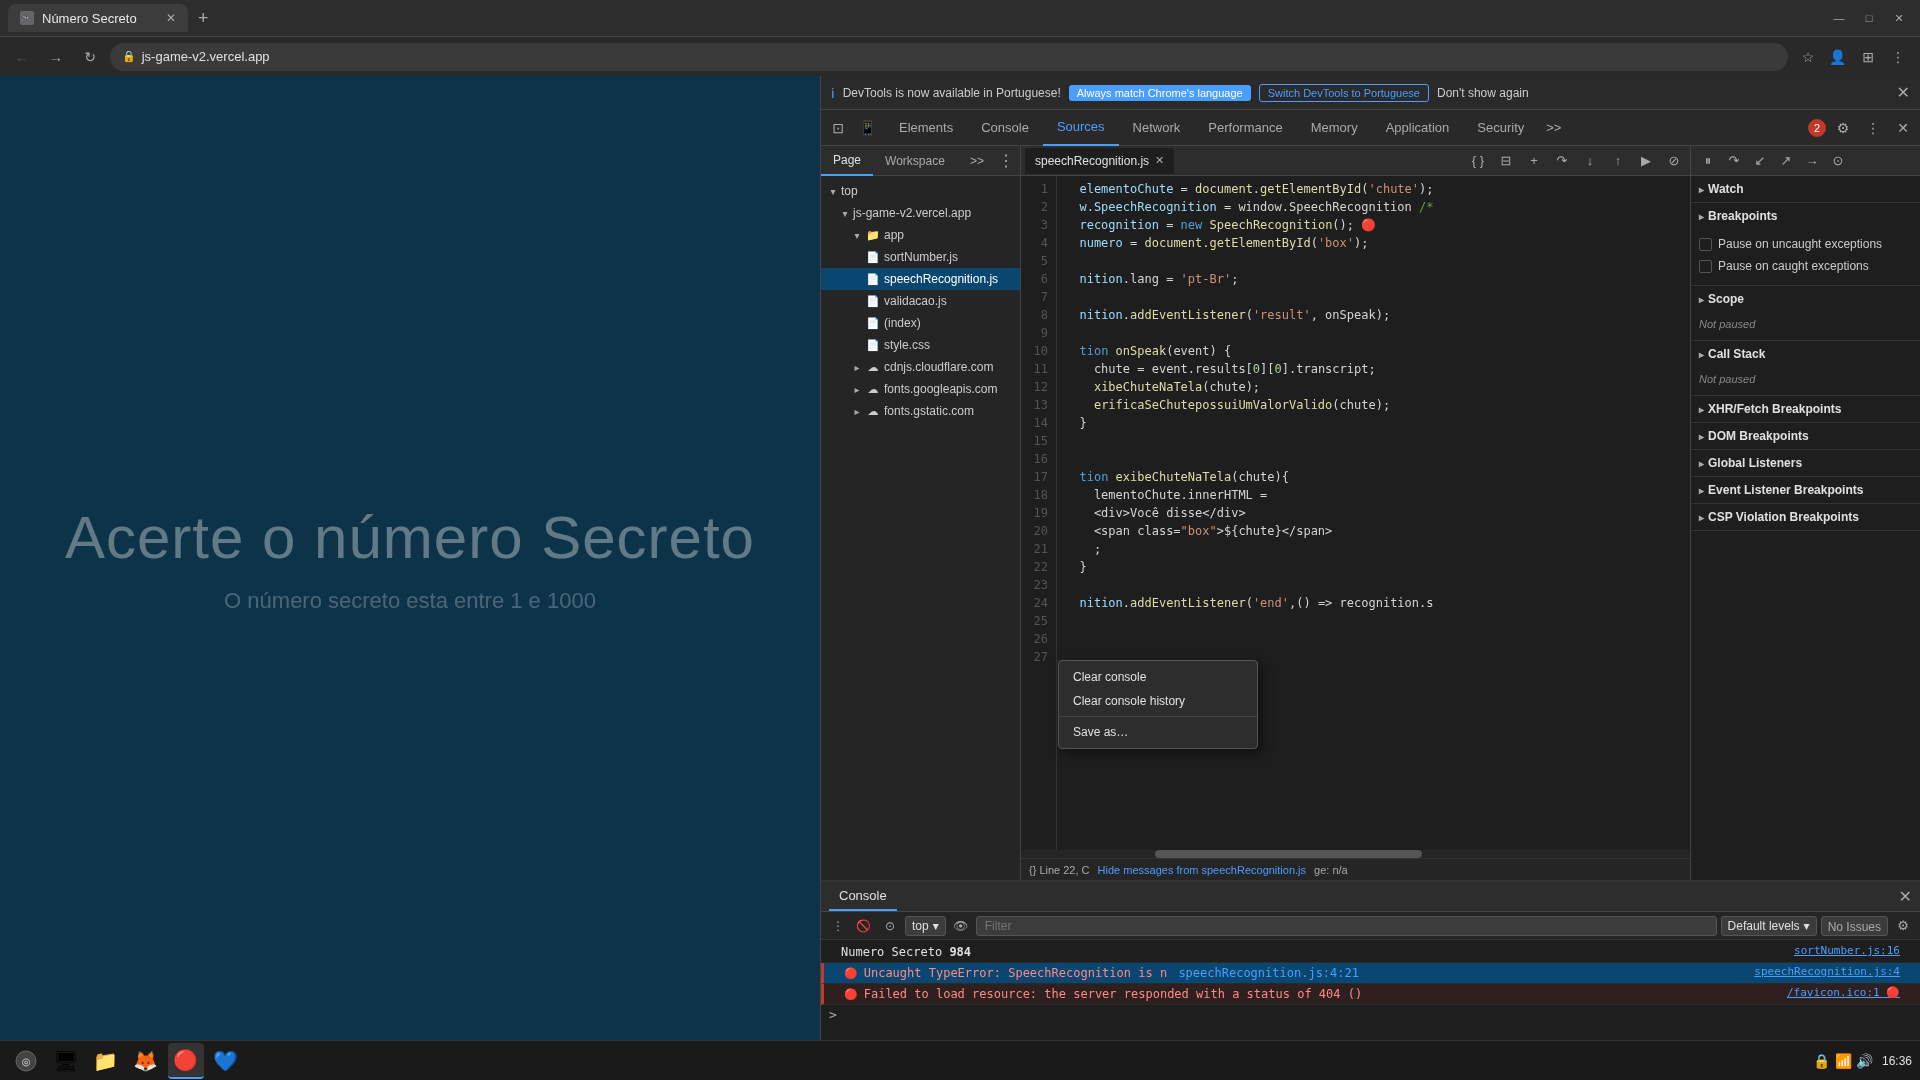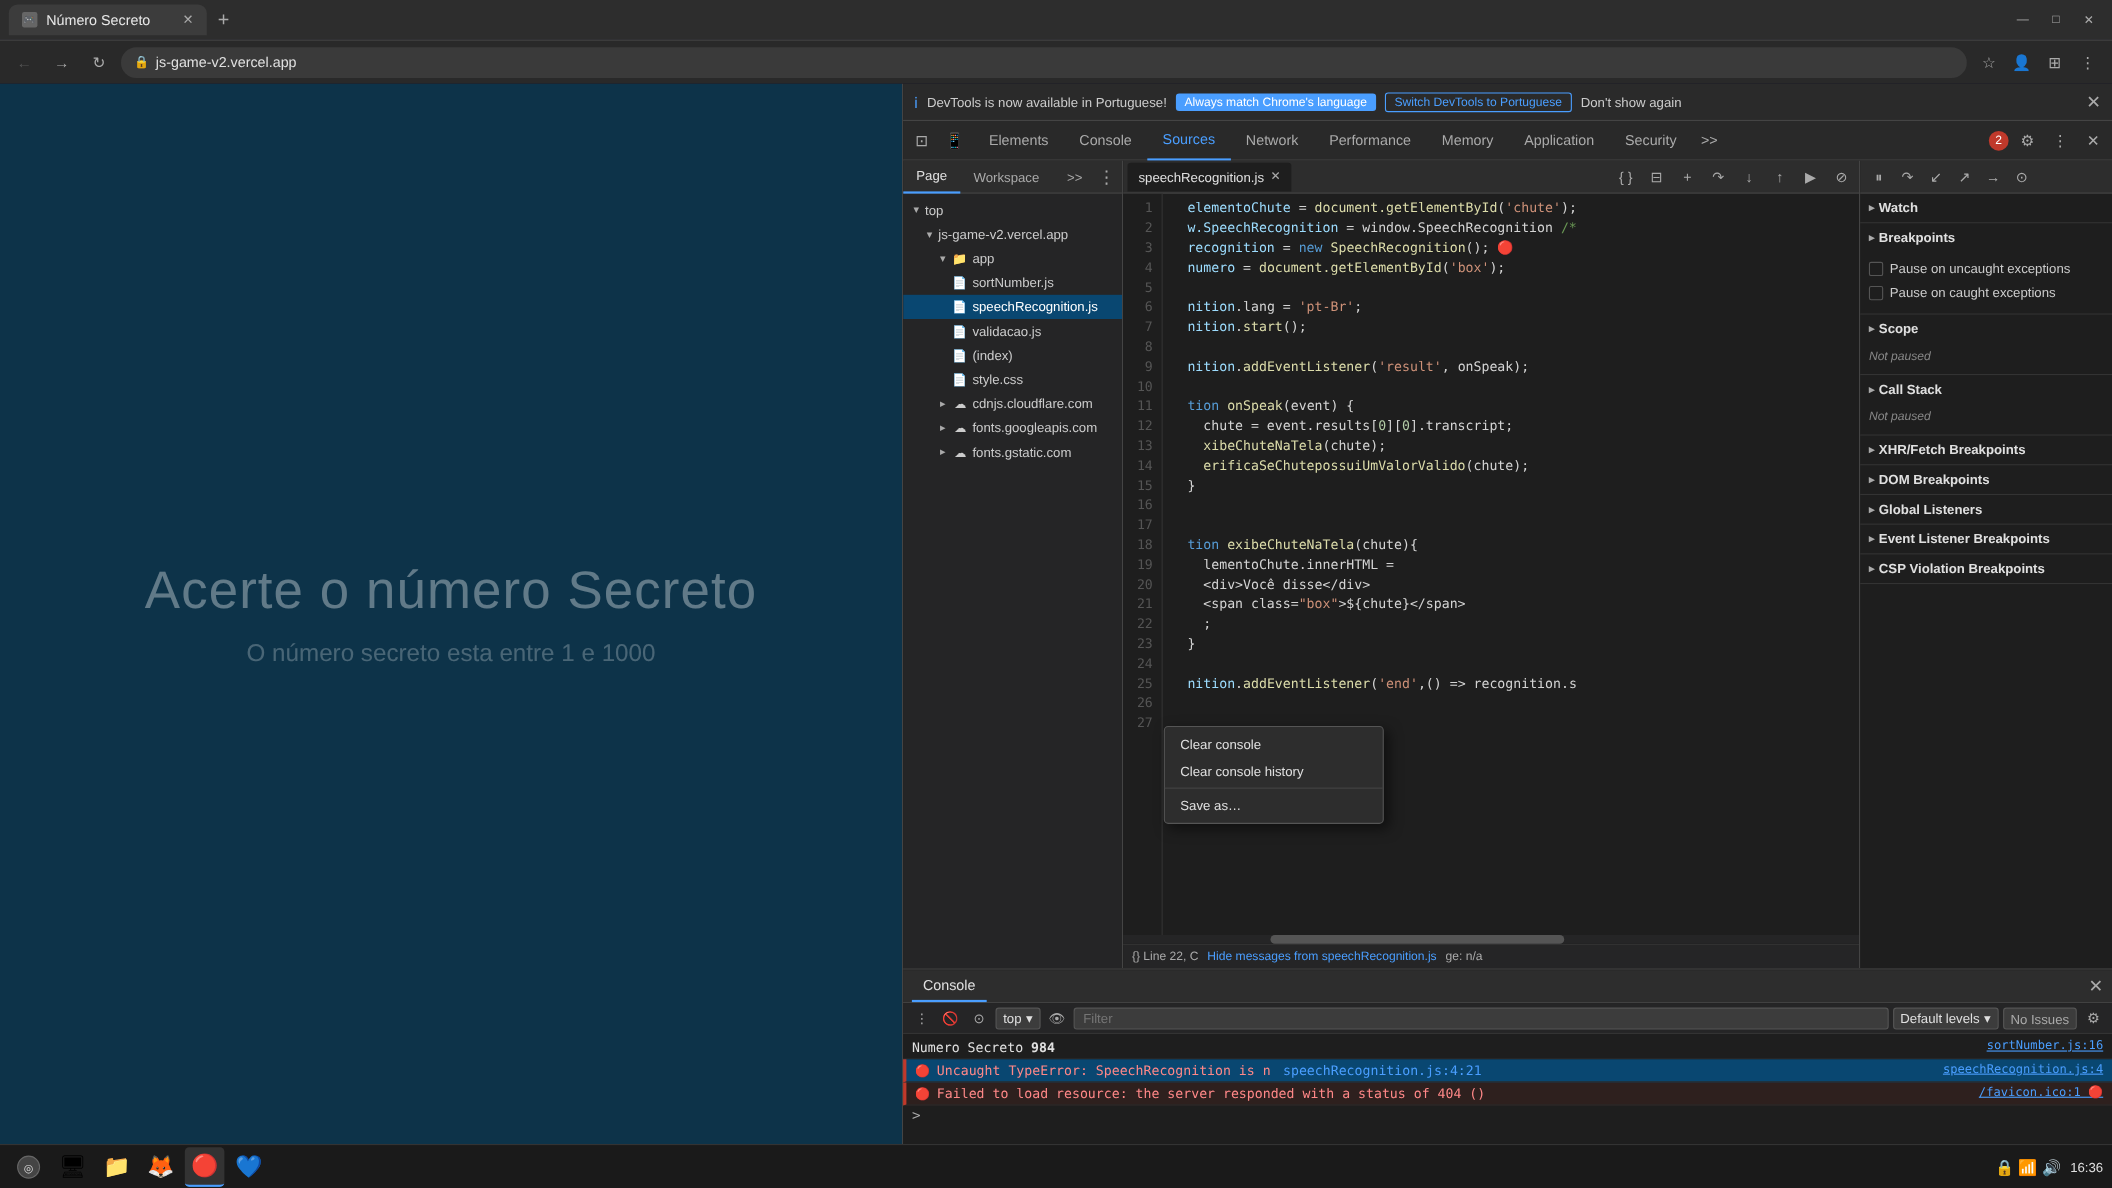--- a/index.html
+++ b/index.html
@@ -72,21 +72,21 @@
       width: 820px;
       background: #0d3349;
       display: flex;
       flex-direction: column;
       align-items: center;
       justify-content: center;
       position: relative;
     }
     .page-title {
       color: rgba(255,255,255,0.35);
-      font-size: 48px;
+      font-size: 60px;
       font-weight: 300;
       letter-spacing: 1px;
       margin-bottom: 16px;
     }
     .page-subtitle {
       color: rgba(255,255,255,0.25);
       font-size: 22px;
       font-weight: 300;
     }
 
@@ -474,21 +474,21 @@
     .console-content {
       flex: 1;
       overflow-y: auto;
       padding: 2px 0;
       font-family: 'Consolas', monospace;
       font-size: 12px;
     }
     .console-row {
       display: flex;
       align-items: flex-start;
-      padding: 2px 8px;
+      padding: 2px 20px;
       min-height: 20px;
       border-bottom: 1px solid #2a2a2a;
       gap: 6px;
     }
     .console-row.info { background: transparent; color: #e0e0e0; }
     .console-row.error { background: rgba(192,57,43,0.1); color: #f88; border-left: 3px solid #c0392b; }
     .console-row.selected { background: #094771; }
     .console-icon { font-size: 11px; margin-top: 2px; flex-shrink: 0; }
     .console-msg { flex: 1; line-height: 16px; }
     .console-link { color: #4a9eff; cursor: pointer; margin-left: 4px; }
@@ -711,21 +711,20 @@
             <div>26</div>
               <div>27</div>
           </div>
           <div class="code-content">
             <div class="code-line"><span class="var">  elementoChute</span> = <span class="fn">document.getElementById</span>(<span class="str">'chute'</span>);</div>
             <div class="code-line"><span class="var">  w.SpeechRecognition</span> = window.SpeechRecognition <span class="cmt">/*</span></div>
             <div class="code-line"><span class="var">  recognition</span> = <span class="kw">new</span> <span class="fn">SpeechRecognition</span>(); <span class="err-dot">🔴</span></div>
             <div class="code-line"><span class="var">  numero</span> = <span class="fn">document.getElementById</span>(<span class="str">'box'</span>);</div>
             <div class="code-line"></div>
             <div class="code-line">  <span class="var">nition</span>.lang = <span class="str">'pt-Br'</span>;</div>
-            <div class="code-line">  <span class="var">nition</span>.<span class="fn">start</span>();</div>
             <div class="code-line"></div>
             <div class="code-line">  <span class="var">nition</span>.<span class="fn">addEventListener</span>(<span class="str">'result'</span>, onSpeak);</div>
             <div class="code-line"></div>
             <div class="code-line">  <span class="kw">tion</span> <span class="fn">onSpeak</span>(event) {</div>
             <div class="code-line">    chute = event.results[<span class="num">0</span>][<span class="num">0</span>].transcript;</div>
             <div class="code-line">    <span class="fn">xibeChuteNaTela</span>(chute);</div>
             <div class="code-line">    <span class="fn">erificaSeChutepossuiUmValorValido</span>(chute);</div>
             <div class="code-line">  }</div>
             <div class="code-line"></div>
             <div class="code-line"></div>

